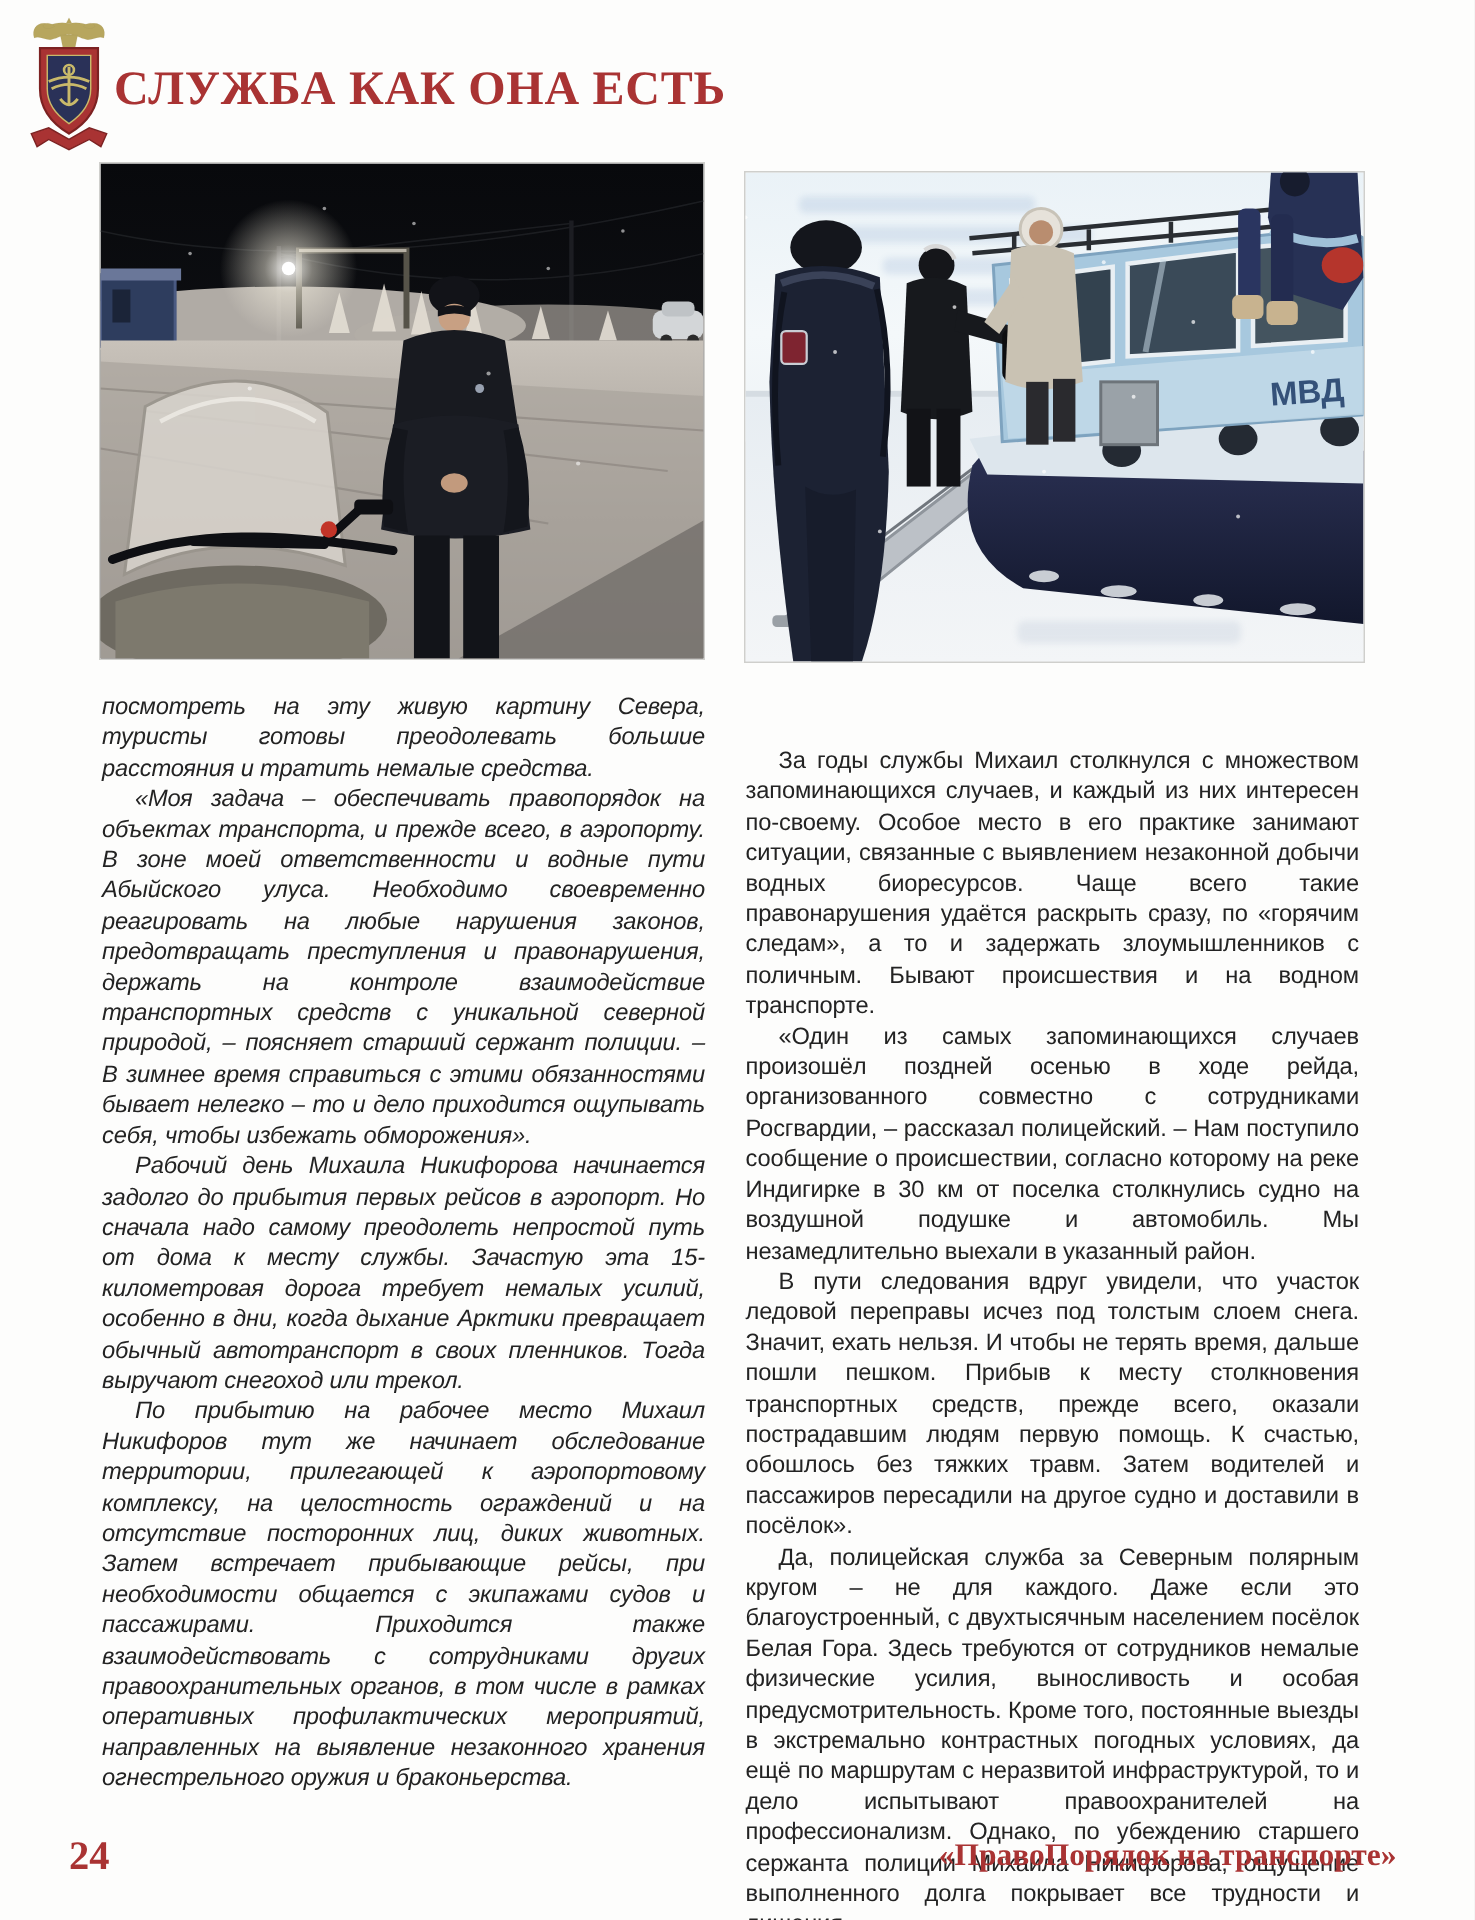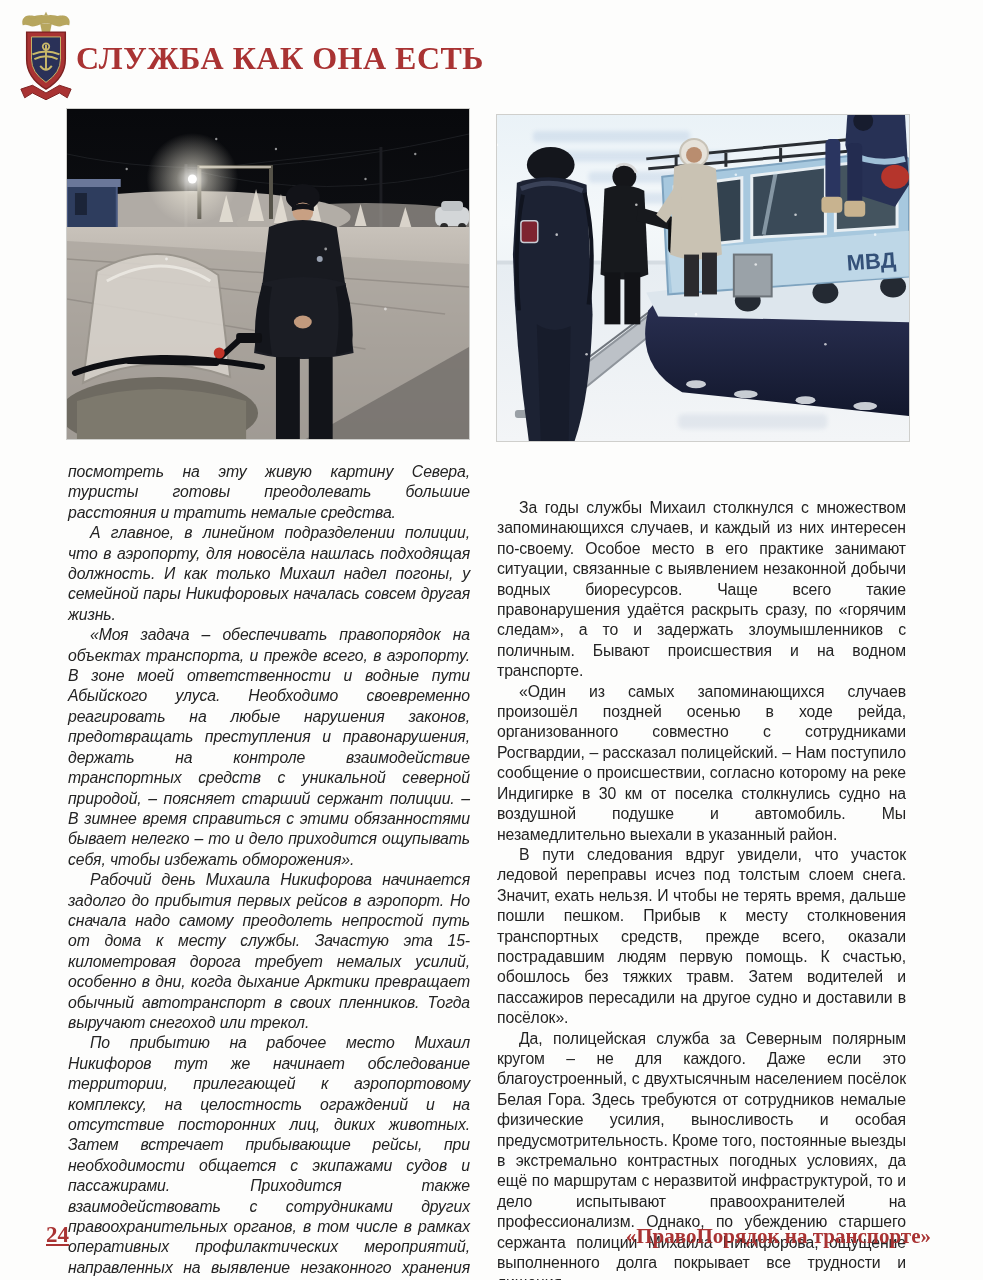--- a/index.html
+++ b/index.html
@@ -39,21 +39,21 @@
     color:#232323;
   }
   .column-left{left:68px;width:402px;font-style:italic;}
   .column-right{left:497px;width:409px;margin-top:36px;}
   .column p{margin:0;text-indent:22px;}
   .column p.no-indent{text-indent:0;}
   
   .footer-page-number{
     position:absolute;left:46px;top:1222px;
     font-family:"Liberation Serif", serif;
-    font-weight:bold;font-size:23px;text-decoration:underline;
+    font-weight:bold;font-size:27px;
   }
   .footer-journal{
     position:absolute;right:88px;top:1224px;
     font-family:"Liberation Serif", serif;
     font-weight:bold;font-size:21px;
     white-space:nowrap;
   }
   
   .edge-shadow-right{
     position:absolute;right:0;top:0;width:20px;height:100%;
@@ -348,21 +348,20 @@
         <circle cx="160, " cy="30" r="1.3"></circle>
           <circle cx="260" cy="150" r="1.3"></circle>
       </g>
 
       <rect x="182" y="300" width="150" height="15" rx="5" fill="#6d86a8" opacity="0.12" filter="url(#soft)"></rect>
     </svg>
   </div>
 
   <div class="column column-left">
     <p class="no-indent">посмотреть на эту живую картину Севера, туристы готовы преодолевать большие расстояния и тратить немалые средства.</p>
-    <p>А главное, в линейном подразделении полиции, что в аэропорту, для новосёла нашлась подходящая должность. И как только Михаил надел погоны, у семейной пары Никифоровых началась совсем другая жизнь.</p>
     <p>«Моя задача – обеспечивать правопорядок на объектах транспорта, и прежде всего, в аэропорту. В зоне моей ответственности и водные пути Абыйского улуса. Необходимо своевременно реагировать на любые нарушения законов, предотвращать преступления и правонарушения, держать на контроле взаимодействие транспортных средств с уникальной северной природой, – поясняет старший сержант полиции. – В зимнее время справиться с этими обязанностями бывает нелегко – то и дело приходится ощупывать себя, чтобы избежать обморожения».</p>
     <p>Рабочий день Михаила Никифорова начинается задолго до прибытия первых рейсов в аэропорт. Но сначала надо самому преодолеть непростой путь от дома к месту службы. Зачастую эта 15-километровая дорога требует немалых усилий, особенно в дни, когда дыхание Арктики превращает обычный автотранспорт в своих пленников. Тогда выручают снегоход или трекол.</p>
     <p>По прибытию на рабочее место Михаил Никифоров тут же начинает обследование территории, прилегающей к аэропортовому комплексу, на целостность ограждений и на отсутствие посторонних лиц, диких животных. Затем встречает прибывающие рейсы, при необходимости общается с экипажами судов и пассажирами. Приходится также взаимодействовать с сотрудниками других правоохранительных органов, в том числе в рамках оперативных профилактических мероприятий, направленных на выявление незаконного хранения огнестрельного оружия и браконьерства.</p>
   </div>
 
   <div class="column column-right">
     <p>За годы службы Михаил столкнулся с множеством запоминающихся случаев, и каждый из них интересен по-своему. Особое место в его практике занимают ситуации, связанные с выявлением незаконной добычи водных биоресурсов. Чаще всего такие правонарушения удаётся раскрыть сразу, по «горячим следам», а то и задержать злоумышленников с поличным. Бывают происшествия и на водном транспорте.</p>
     <p>«Один из самых запоминающихся случаев произошёл поздней осенью в ходе рейда, организованного совместно с сотрудниками Росгвардии, – рассказал полицейский. – Нам поступило сообщение о происшествии, согласно которому на реке Индигирке в 30 км от поселка столкнулись судно на воздушной подушке и автомобиль. Мы незамедлительно выехали в указанный район.</p>
     <p>В пути следования вдруг увидели, что участок ледовой переправы исчез под толстым слоем снега. Значит, ехать нельзя. И чтобы не терять время, дальше пошли пешком. Прибыв к месту столкновения транспортных средств, прежде всего, оказали пострадавшим людям первую помощь. К счастью, обошлось без тяжких травм. Затем водителей и пассажиров пересадили на другое судно и доставили в посёлок».</p>
     <p>Да, полицейская служба за Северным полярным кругом – не для каждого. Даже если это благоустроенный, с двухтысячным населением посёлок Белая Гора. Здесь требуются от сотрудников немалые физические усилия, выносливость и особая предусмотрительность. Кроме того, постоянные выезды в экстремально контрастных погодных условиях, да ещё по маршрутам с неразвитой инфраструктурой, то и дело испытывают правоохранителей на профессионализм. Однако, по убеждению старшего сержанта полиции Михаила Никифорова, ощущение выполненного долга покрывает все трудности и лишения.</p>

